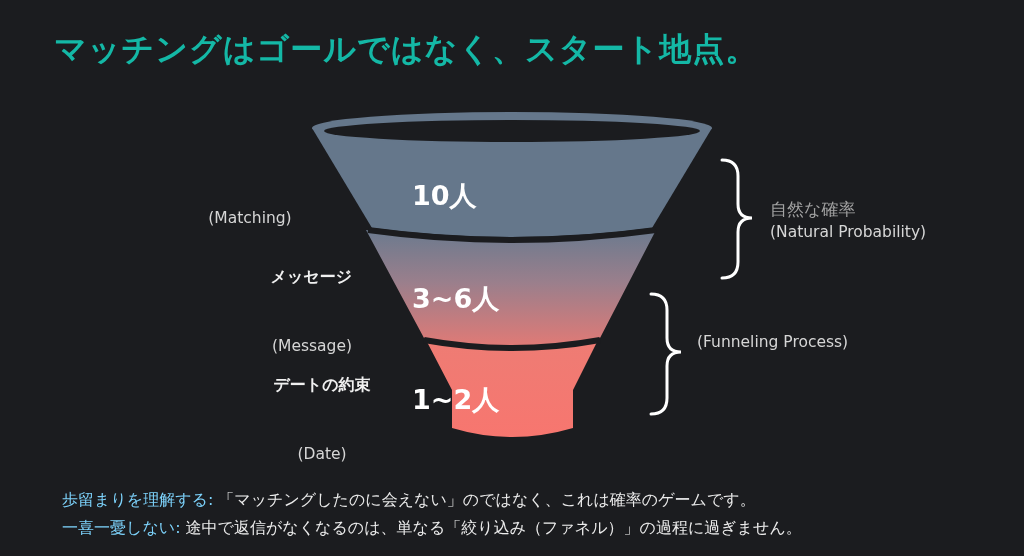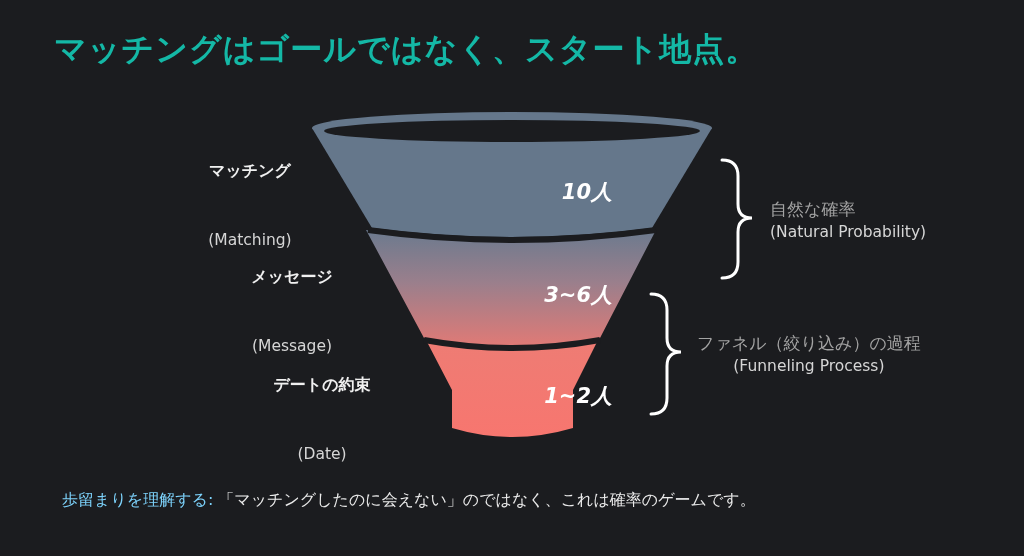--- a/index.html
+++ b/index.html
@@ -16,22 +16,22 @@
     color:#14b8a6; white-space:nowrap;
   }
   .funnel-svg { position:absolute; left:0; top:0; }
   .stage-label {
     position:absolute; text-align:center; line-height:1.35;
     font-size:16px; color:#f0f0f0; white-space:nowrap;
   }
   .stage-label .jp { font-weight:bold; }
   .stage-label .en { color:#d6d6d6; font-size:15.5px;margin-top:48px; }
   .count {
-    position:absolute; font-size:21px; font-weight:bold; color:#ffffff;
-    text-align:right; width:200px; white-space:nowrap;font-style:italic;
+    position:absolute; font-size:27px; font-weight:bold; color:#ffffff;
+    text-align:left; width:200px; white-space:nowrap;
   }
   .group-label {
     position:absolute; line-height:1.4; white-space:nowrap; text-align:center;
   }
   .group-label .jp { font-size:17px; font-weight:normal; color:#a3a3a3; }
   .group-label .en { font-size:15.5px; color:#d6d6d6; }
   .notes {
     position:absolute; left:62px; top:486px; font-size:16px;
     line-height:28px; color:#ececec; white-space:nowrap;
   }
@@ -71,43 +71,45 @@
 
   <path d="M 368 230 Q 512 250 656 230" stroke="#1b1c1f" stroke-width="6" fill="none"></path>
   <path d="M 424 340 Q 512 356 600 340" stroke="#1b1c1f" stroke-width="6" fill="none"></path>
 
   <path d="M 722 160 Q 738 160 738 176 L 738 204 Q 738 218 752 218 Q 738 218 738 232 L 738 262 Q 738 278 722 278" stroke="#ffffff" stroke-width="3" fill="none" stroke-linecap="round"></path>
 
   <path d="M 651 294 Q 667 294 667 310 L 667 338 Q 667 352 681 352 Q 667 352 667 366 L 667 398 Q 667 414 651 414" stroke="#ffffff" stroke-width="3" fill="none" stroke-linecap="round"></path>
 </svg>
 
 <div class="stage-label" style="left:190px; top:160px; width:120px;">
-  <div class="jp">マッチング</div>
   <div class="en">(Matching)</div>
 </div>
-<div class="stage-label" style="left:232px; top:266px; width:120px;">
+<div class="stage-label" style="left:232px; top:266px; width:120px;text-align:right;">
   <div class="jp">メッセージ</div>
   <div class="en">(Message)</div>
 </div>
 <div class="stage-label" style="left:252px; top:374px; width:140px;">
   <div class="jp">デートの約束</div>
   <div class="en">(Date)</div>
 </div>
 
 <div class="count" style="left:412px; top:178px;">10人</div>
 <div class="count" style="left:412px; top:281px;">3~6人</div>
 <div class="count" style="left:412px; top:382px;">1~2人</div>
 
 <div class="group-label" style="left:770px; top:198px;">
   <div class="jp" style="text-align:left;">自然な確率</div>
   <div class="en">(Natural Probability)</div>
 </div>
 <div class="group-label" style="left:697px; top:332px;">
-  <div class="jp">ファネル（絞り込み）の過程</div>
   <div class="en">(Funneling Process)</div>
 </div>
 
 <div class="notes">
   <div>
     <span class="key">歩留まりを理解する:</span>
     <span>「マッチングしたのに会えない」のではなく、これは確率のゲームです。</span>
   </div>
+  <div>
+    <span class="key">一喜一憂しない:</span>
+    <span>途中で返信がなくなるのは、単なる「絞り込み（ファネル）」の過程に過ぎません。</span>
+  </div>
 </div>
 
 </body></html>

